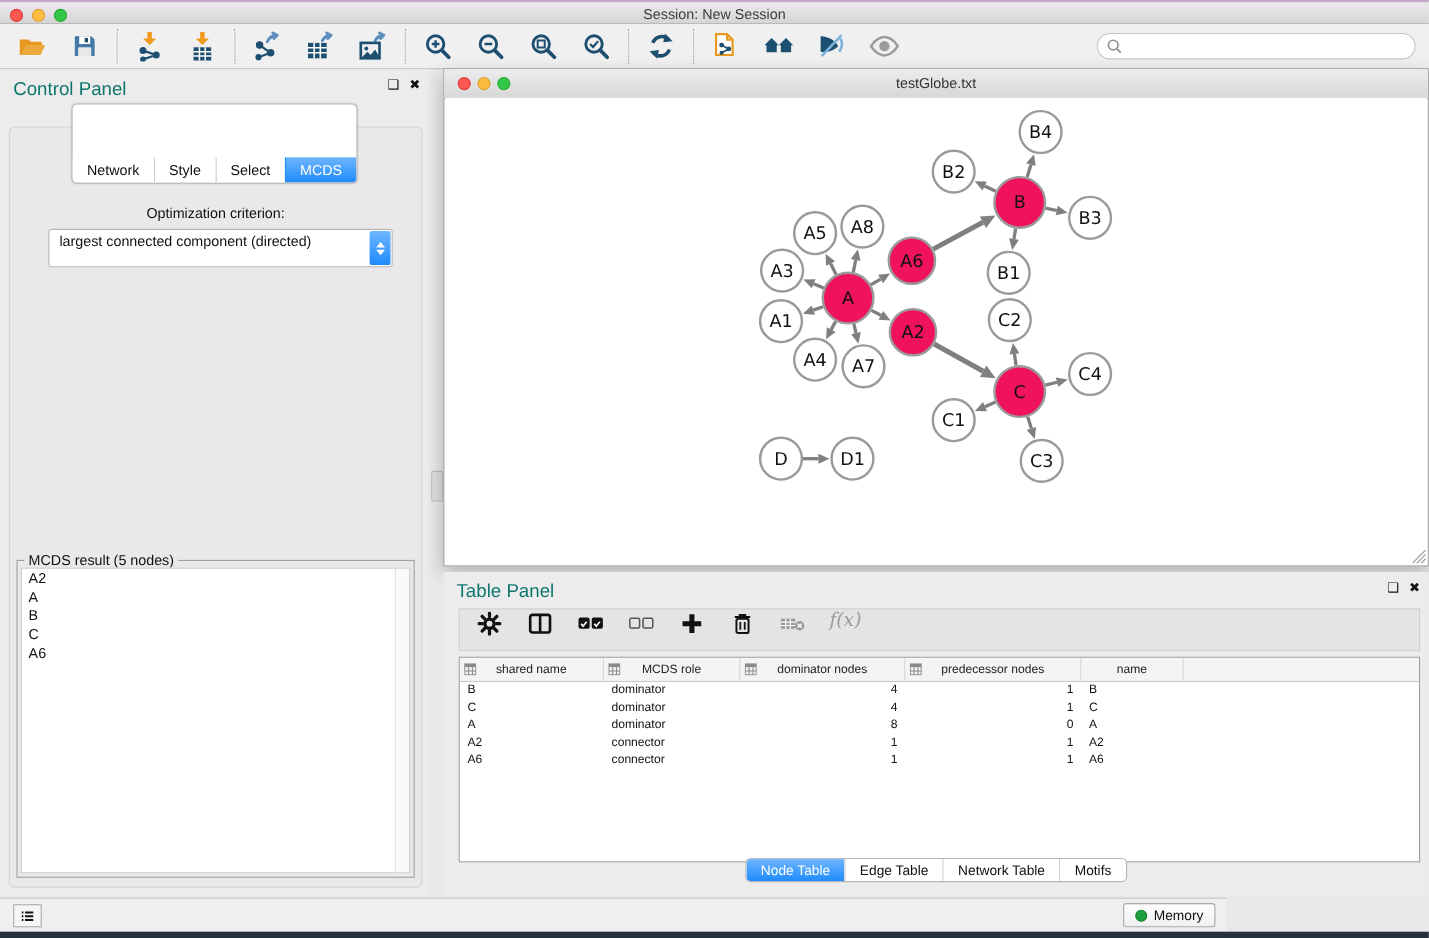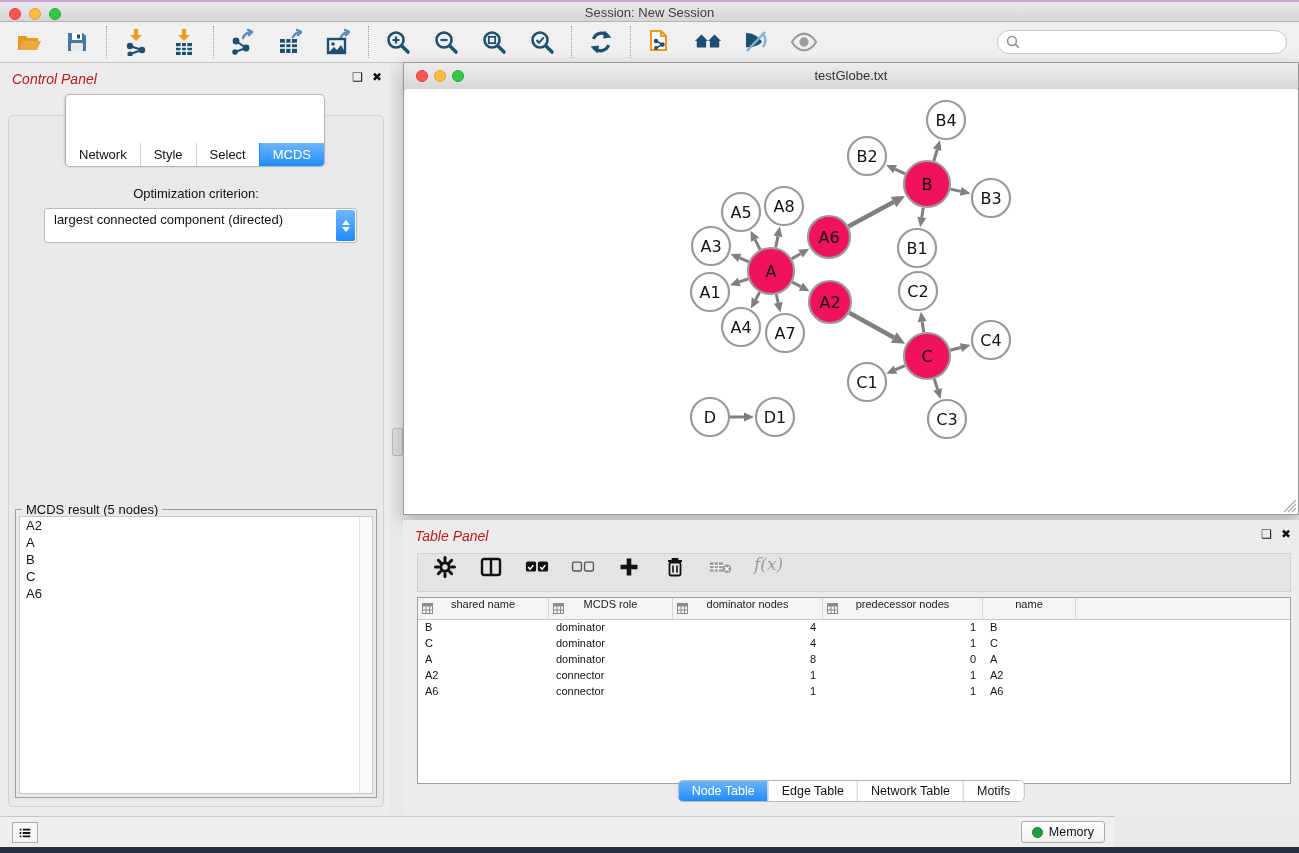--- a/index.html
+++ b/index.html
@@ -24,21 +24,21 @@
   .tgroup + .tgroup{border-left:1px dotted #9D9D9D;}
   .tbtn{width:30px;height:30px;border:0;background:transparent;padding:1px;cursor:pointer;
     display:flex;align-items:center;justify-content:center;}
   .tbtn svg{display:block;}
   .searchwrap{margin-left:auto;margin-right:12px;position:relative;}
   .search{width:290px;height:24px;border:1px solid #C6C6C6;border-radius:13px;
     background:#fff;box-sizing:border-box;padding:0 10px 0 28px;font-size:13px;outline:none;}
   .searchwrap svg{position:absolute;left:9px;top:5px;}
   
   .cpanel{left:0;top:63px;width:390px;height:752px;background:#ECECEC;}
-  .paneltitle{position:absolute;left:12px;top:8px;font-size:14px;color:#b91c1c;font-style:italic;}
+  .paneltitle{position:absolute;left:12px;top:8px;font-size:17px;color:#0f766e;}
   .panelbtns{position:absolute;right:8px;top:7px;display:flex;gap:9px;
     font-family:"DejaVu Sans",sans-serif;font-size:12px;color:#111;}
   .panelbtns span{cursor:pointer;}
   .ctabs{position:absolute;left:50%;transform:translateX(-50%);top:31px;display:inline-flex;
     border:1px solid #B5B5B5;border-radius:5px;overflow:hidden;background:#fff;z-index:3;
     box-shadow:0 0 2px rgba(0,0,0,.12);}
   .ctabs .tab{border:0;background:#fff;padding:4px 13px;font-size:13px;cursor:pointer;
     border-left:1px solid #CFCFCF;font-family:inherit;color:#111;margin-top:48px;}
   .ctabs .tab:first-child{border-left:0;}
   .ctabs .tab.active{background:linear-gradient(#6DB5FE,#1F8CFC);color:#fff;border-left-color:#1F8CFC;}
@@ -80,21 +80,21 @@
   
   .tpanel{left:403px;top:520px;width:896px;height:295px;background:#ECECEC;}
   .ttoolbar{position:absolute;left:14px;top:33px;right:8px;height:39px;background:#E4E4E4;
     border:1px solid #D0D0D0;box-sizing:border-box;display:flex;gap:20px;
     padding:0 14px;}
   .ttoolbar .tbtn{width:26px;height:26px;}
   .fx{font-family:"DejaVu Serif",serif;font-style:italic;font-size:17px;color:#9B9B9B;}
   .ttable{position:absolute;left:14px;top:77px;right:8px;height:187px;background:#fff;
     border:1px solid #9E9E9E;box-sizing:border-box;overflow:hidden;}
   .thead{display:flex;height:21px;background:#F4F4F4;border-bottom:1px solid #C9C9C9;}
-  .th{display:flex;align-items:flex-start;justify-content:center;gap:5px;font-size:11px;color:#222;
+  .th{display:flex;align-items:center;justify-content:center;gap:5px;font-size:11px;color:#222;
     border-right:1px solid #D6D6D6;box-sizing:border-box;position:relative;cursor:pointer;}
   .th svg{position:absolute;left:4px;top:5px;}
   .trow{display:flex;height:16px;}
   .td{font-size:11px;color:#111;box-sizing:border-box;padding:1px 7px;white-space:nowrap;
     overflow:hidden;}
   .td.num{text-align:right;}
   .ttabs{position:absolute;left:50%;transform:translateX(-50%);bottom:13px;display:inline-flex;
     border:1px solid #B5B5B5;border-radius:5px;overflow:hidden;background:#fff;}
   .ttabs .tab{border:0;background:#fff;padding:3px 13px;font-size:12.5px;cursor:pointer;
     border-left:1px solid #CFCFCF;font-family:inherit;color:#111;}

